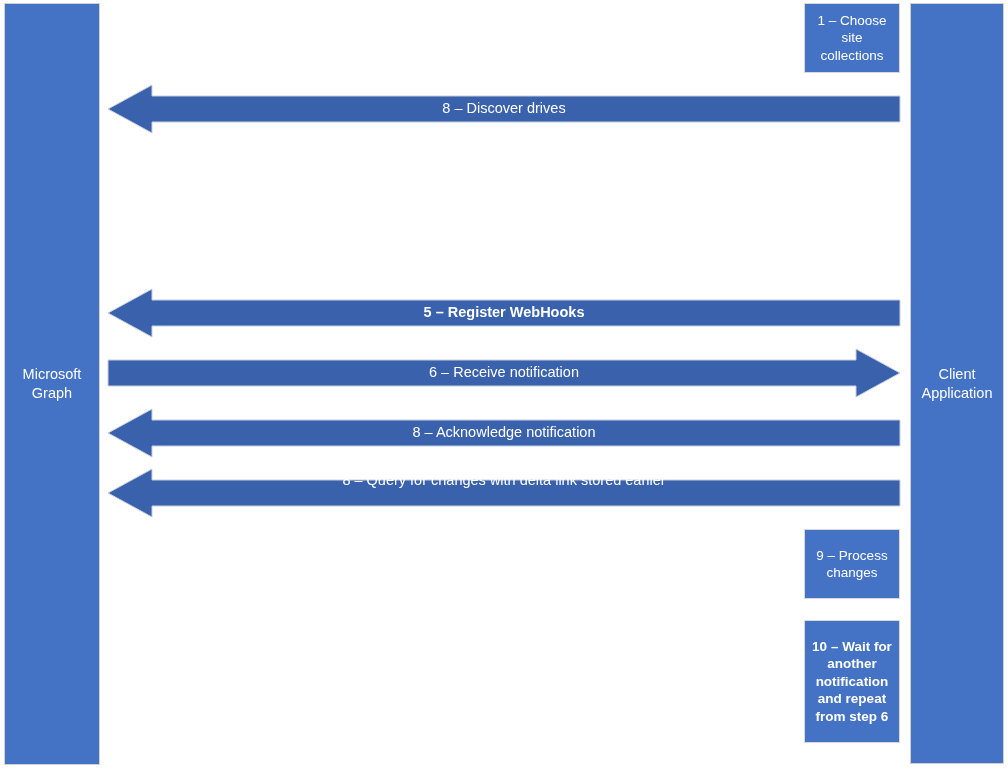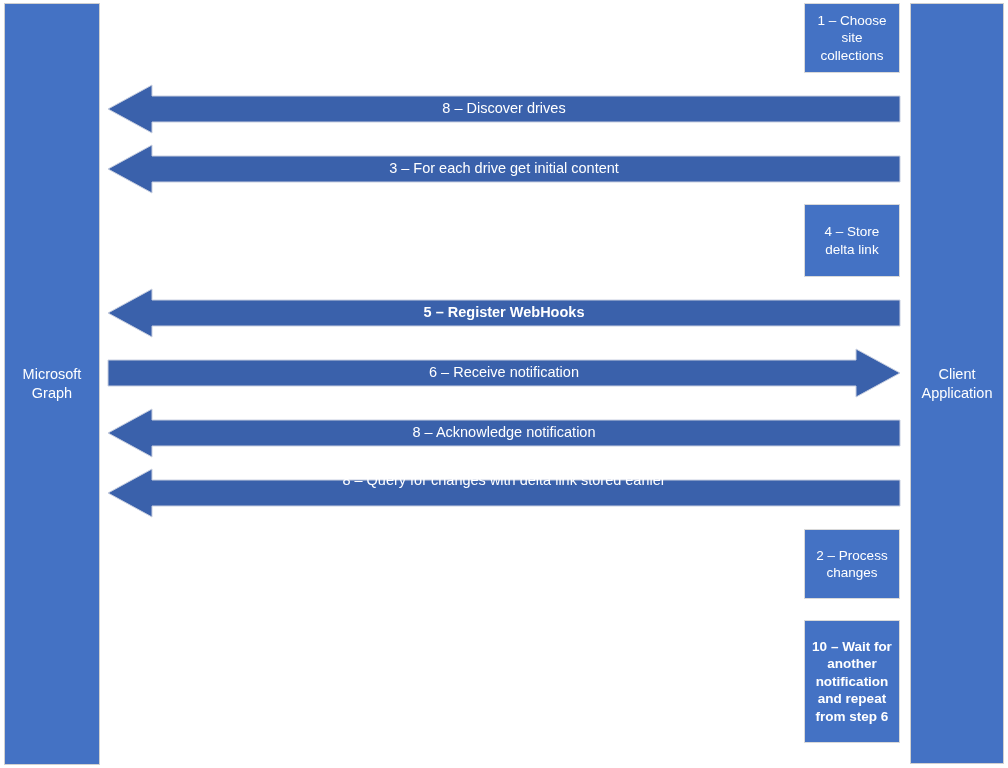--- a/index.html
+++ b/index.html
@@ -114,31 +114,21 @@
 collections</span>
   </div>
 
   <div class="arrow" style="left:108px; top:85px; width:792px; height:48px;">
     <svg viewBox="0 0 792 48" preserveAspectRatio="none">
       <polygon points="0,24 44,0 44,11 792,11 792,37 44,37 44,48" fill="#3a61ab" stroke="#c8cfe0" stroke-width="1"></polygon>
     </svg>
     <div class="arrow-label" style="top:15px;">8 – Discover drives</div>
   </div>
 
-  <div class="arrow" style="left:108px; top:145px; width:792px; height:48px;">
-    <svg viewBox="0 0 792 48" preserveAspectRatio="none">
-      <polygon points="0,24 44,0 44,11 792,11 792,37 44,37 44,48" fill="#3a61ab" stroke="#c8cfe0" stroke-width="1"></polygon>
-    </svg>
-    <div class="arrow-label" style="top:15px;">3 – For each drive get initial content</div>
-  </div>
 
-  <div class="pbox" style="left:804px; top:204px; width:96px; height:73px;">
-    <span>4 – Store
-delta link</span>
-  </div>
 
   <div class="arrow" style="left:108px; top:289px; width:792px; height:48px;">
     <svg viewBox="0 0 792 48" preserveAspectRatio="none">
       <polygon points="0,24 44,0 44,11 792,11 792,37 44,37 44,48" fill="#3a61ab" stroke="#c8cfe0" stroke-width="1"></polygon>
     </svg>
     <div class="arrow-label" style="top:15px;font-weight:bold;">5 – Register WebHooks</div>
   </div>
 
   <div class="arrow" style="left:108px; top:349px; width:792px; height:48px;">
     <svg viewBox="0 0 792 48" preserveAspectRatio="none">
@@ -155,21 +145,21 @@
   </div>
 
   <div class="arrow" style="left:108px; top:469px; width:792px; height:48px;">
     <svg viewBox="0 0 792 48" preserveAspectRatio="none">
       <polygon points="0,24 44,0 44,11 792,11 792,37 44,37 44,48" fill="#3a61ab" stroke="#c8cfe0" stroke-width="1"></polygon>
     </svg>
     <div class="arrow-label" style="top:3px;">8 – Query for changes with delta link stored earlier</div>
   </div>
 
   <div class="pbox" style="left:804px; top:529px; width:96px; height:70px;">
-    <span>2 – Process
+    <span>9 – Process
 changes</span>
   </div>
 
   <div class="pbox" style="left:804px; top:620px; width:96px; height:123px;font-weight:bold;">
     <span>10 – Wait for
 another
 notification
 and repeat
 from step 6</span>
   </div>

